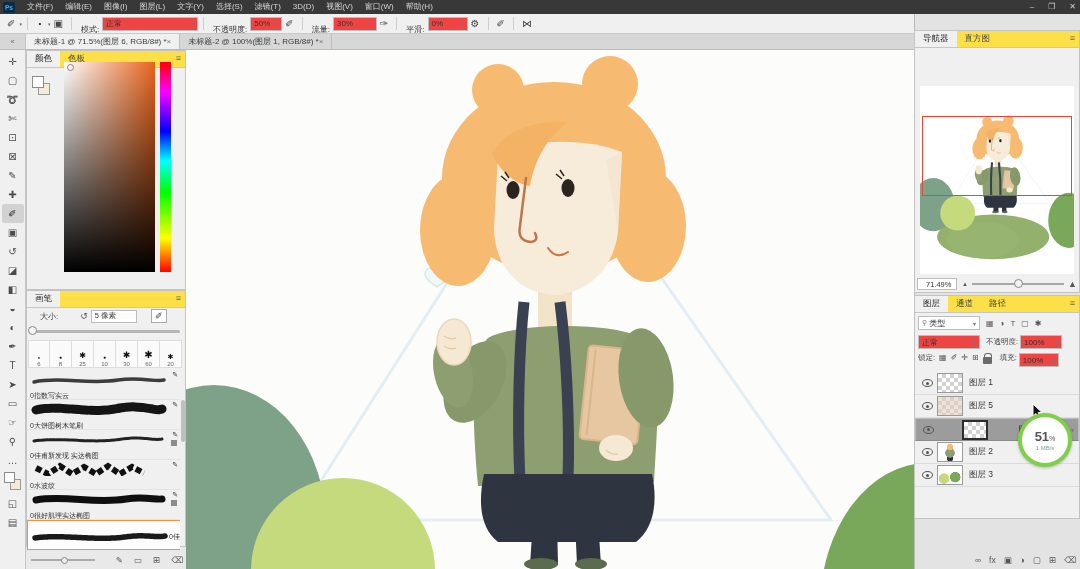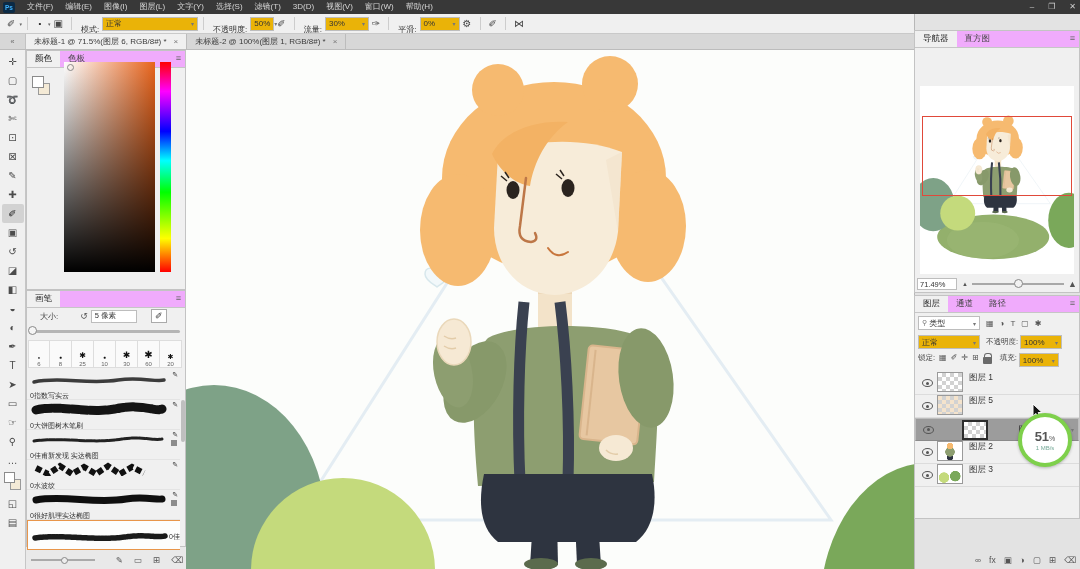--- a/index.html
+++ b/index.html
@@ -13,42 +13,42 @@
   .menu-item{font-size:8px;color:#d6d6d6;padding:0 6px;line-height:14px;white-space:nowrap}
   #winctl{position:absolute;right:4px;top:0;display:flex;gap:14px}
   #winctl span{font-size:8px;color:#cfcfcf;line-height:14px}
 
   
   #optionsbar{left:0;top:14px;width:1080px;height:20px;background:#f0f0f0;border-bottom:1px solid #c9c9c9;display:flex;align-items:center;padding-left:4px}
   .ob-icon{font-size:10px;color:#444;padding:0 3px}
   .ob-caret{font-size:5px;color:#666;margin-left:1px}
   .vsep{width:1px;height:13px;background:#cdcdcd;margin:0 5px}
   .ob-label{font-size:8px;color:#333;margin:12px 3px 0 4px;white-space:nowrap}
-  .sel{display:inline-flex;align-items:center;justify-content:space-between;background:#eab308;border:1px solid #bdbdbd;height:14px;font-size:8px;padding:0 3px;color:#333;white-space:nowrap}
+  .sel{display:inline-flex;align-items:center;justify-content:space-between;background:#ef4444;border:1px solid #bdbdbd;height:14px;font-size:8px;padding:0 3px;color:#333;white-space:nowrap}
   .sel::after{content:"▾";font-size:6px;color:#777;margin-left:4px}
   .presetdot{width:14px;text-align:center;font-size:8px;color:#222}
 
   
   #tabbar{left:0;top:34px;width:914px;height:16px;background:#d7d7d7;border-bottom:1px solid #bcbcbc;display:flex;align-items:stretch}
   #tab-collapse{width:26px;font-size:7px;color:#666;display:flex;align-items:center;justify-content:center;border-right:1px solid #c2c2c2}
-  .doctab{display:flex;align-items:center;gap:7px;padding:0 8px;font-size:8px;color:#3a3a3a;border-right:1px solid #bcbcbc;white-space:nowrap}
+  .doctab{display:flex;align-items:center;padding:0 8px;font-size:8px;color:#3a3a3a;border-right:1px solid #bcbcbc;white-space:nowrap}
   .doctab.active{background:#f0f0f0}
   .doctab .x{color:#777;font-size:8px}
 
   
   #toolbar{left:0;top:50px;width:26px;height:519px;background:#f0f0f0;border-right:1px solid #c6c6c6;display:flex;flex-direction:column;align-items:center;padding-top:2px}
   .tool{width:22px;height:19px;display:flex;align-items:center;justify-content:center;font-size:10px;color:#4c4c4c}
   .tool.selected{background:#d2d2d2;border-radius:2px;color:#1a1a1a}
   #fgbg{width:22px;height:22px;position:relative;margin:1px 0}
   #bgswatch{position:absolute;left:8px;top:8px;width:11px;height:11px;background:#f4ead6;border:1px solid #9a9a9a}
   #fgswatch{position:absolute;left:2px;top:1px;width:11px;height:11px;background:#ffffff;border:1px solid #8b8b8b}
 
   
   .panel{background:#f0f0f0;border:1px solid #c3c3c3}
-  .phead{height:17px;background:#f0abfc;display:flex;align-items:stretch;border-bottom:1px solid #c6c6c6;position:relative}
+  .phead{height:17px;background:#fde047;display:flex;align-items:stretch;border-bottom:1px solid #c6c6c6;position:relative}
   .ptab{padding:0 8px;font-size:8.5px;color:#444;display:flex;align-items:center;white-space:nowrap}
   .ptab.active{background:#f0f0f0;color:#222}
   .pmenu{position:absolute;right:4px;top:2px;font-size:9px;color:#666}
 
   
   #colorpanel{left:26px;top:50px;width:160px;height:240px}
   #mini-swatches{left:31px;top:75px;width:22px;height:22px}
   #mini-bg{position:absolute;left:7px;top:8px;width:12px;height:12px;background:#f4ead6;border:1px solid #9a9a9a}
   #mini-fg{position:absolute;left:1px;top:1px;width:12px;height:12px;background:#fff;border:1px solid #8b8b8b}
   #gradbox{left:64px;top:62px;width:91px;height:210px;background:
@@ -87,37 +87,37 @@
   
   #canvas{left:186px;top:50px;width:728px;height:519px;background:#fcfdfb;overflow:hidden}
 
   
   #rightcol{left:914px;top:14px;width:166px;height:555px;background:#e3e3e3;border-left:1px solid #b7b7b7}
 
   #navpanel{left:914px;top:30px;width:166px;height:263px}
   #navpreview{left:920px;top:86px;width:154px;height:188px;background:#ffffff}
   #navrect{left:922px;top:116px;width:150px;height:80px;border:1px solid #e0493a}
   #navzoomrow{left:917px;top:277px;width:160px;height:14px;display:flex;align-items:center}
-  #navzoomval{width:40px;height:12px;background:#fff;border:1px solid #bdbdbd;font-size:7.5px;display:flex;align-items:center;padding-left:2px;color:#333}
+  #navzoomval{width:40px;height:12px;background:#fff;border:1px solid #bdbdbd;font-size:7.5px;display:flex;align-items:center;padding-left:8px;color:#333}
   .mtn{color:#555}
   #navtrack{flex:1;height:2px;background:#a8a8a8;margin:0 4px;position:relative}
   #navthumb{position:absolute;left:46%;top:-4px;width:9px;height:9px;border-radius:50%;background:#f2f2f2;border:1px solid #888}
 
   
   #layerspanel{left:914px;top:295px;width:166px;height:224px}
   #lp-filter{left:918px;top:315px;width:158px;height:16px;display:flex;align-items:center}
   #lp-filterbox{display:flex;align-items:center;width:62px;height:14px;background:#fff;border:1px solid #bdbdbd;font-size:8px;padding:0 3px;color:#333}
   #lp-filterbox::after{content:"▾";font-size:6px;color:#777;margin-left:auto}
   .lp-fico{font-size:8px;color:#555;margin-left:6px}
   #lp-blend{left:918px;top:334px;width:158px;height:16px;display:flex;align-items:center}
   #lp-lock{left:918px;top:353px;width:158px;height:16px;display:flex;align-items:flex-start}
   .lp-label{font-size:7.5px;color:#444;white-space:nowrap}
   .lockico{font-size:8px;color:#555;margin-left:4px}
   #lp-rows{left:915px;top:372px;width:164px}
-  .lrow{height:23px;display:flex;border-bottom:1px solid #dcdcdc;padding:0 4px;position:relative}
+  .lrow{height:23px;display:flex;align-items:center;border-bottom:1px solid #dcdcdc;padding:0 4px;position:relative}
   .lrow.sel{background:#9c9c9c;border-bottom:1px solid #8a8a8a}
   .eyecell{width:16px;display:flex;align-items:center;justify-content:center}
   .eye{width:11px;height:8px;border:1px solid #555;border-radius:50%;position:relative}
   .eye::after{content:"";position:absolute;left:3px;top:1.5px;width:3px;height:3px;background:#555;border-radius:50%}
   .lthumb{width:26px;height:20px;border:1px solid #9a9a9a;background:#fff;margin:0 6px 0 2px;flex:none}
   .lrow.sel .lthumb{border:2px solid #2c2c2c}
   .checker{background-color:#fff;background-image:linear-gradient(45deg,#d2d2d2 25%,transparent 25%,transparent 75%,#d2d2d2 75%),linear-gradient(45deg,#d2d2d2 25%,transparent 25%,transparent 75%,#d2d2d2 75%);background-size:8px 8px;background-position:0 0,4px 4px}
   .lname{font-size:8.5px;color:#333;white-space:nowrap}
   .lrow.sel .lname{color:#111}
   .locki{margin-left:auto;margin-right:4px;position:relative;width:9px;height:7px;background:#6a6a6a;border-radius:1px;margin-top:4px}
@@ -160,21 +160,21 @@
   <span class="ob-caret">▾</span>
   <div class="vsep"></div>
   <span class="presetdot">•</span>
   <span class="ob-caret">▾</span>
   <span class="ob-icon">▣</span>
   <div class="vsep"></div>
   <span class="ob-label">模式:</span>
   <span class="sel" style="width:96px">正常</span>
   <div class="vsep"></div>
   <span class="ob-label">不透明度:</span>
-  <span class="sel" style="width:24px">50%</span>
+  <span class="sel" style="width:32px">50%</span>
   <span class="ob-icon">✐</span>
   <div class="vsep"></div>
   <span class="ob-label">流量:</span>
   <span class="sel" style="width:44px">30%</span>
   <span class="ob-icon">✑</span>
   <div class="vsep"></div>
   <span class="ob-label">平滑:</span>
   <span class="sel" style="width:40px">0%</span>
   <span class="ob-icon">⚙</span>
   <div class="vsep"></div>

